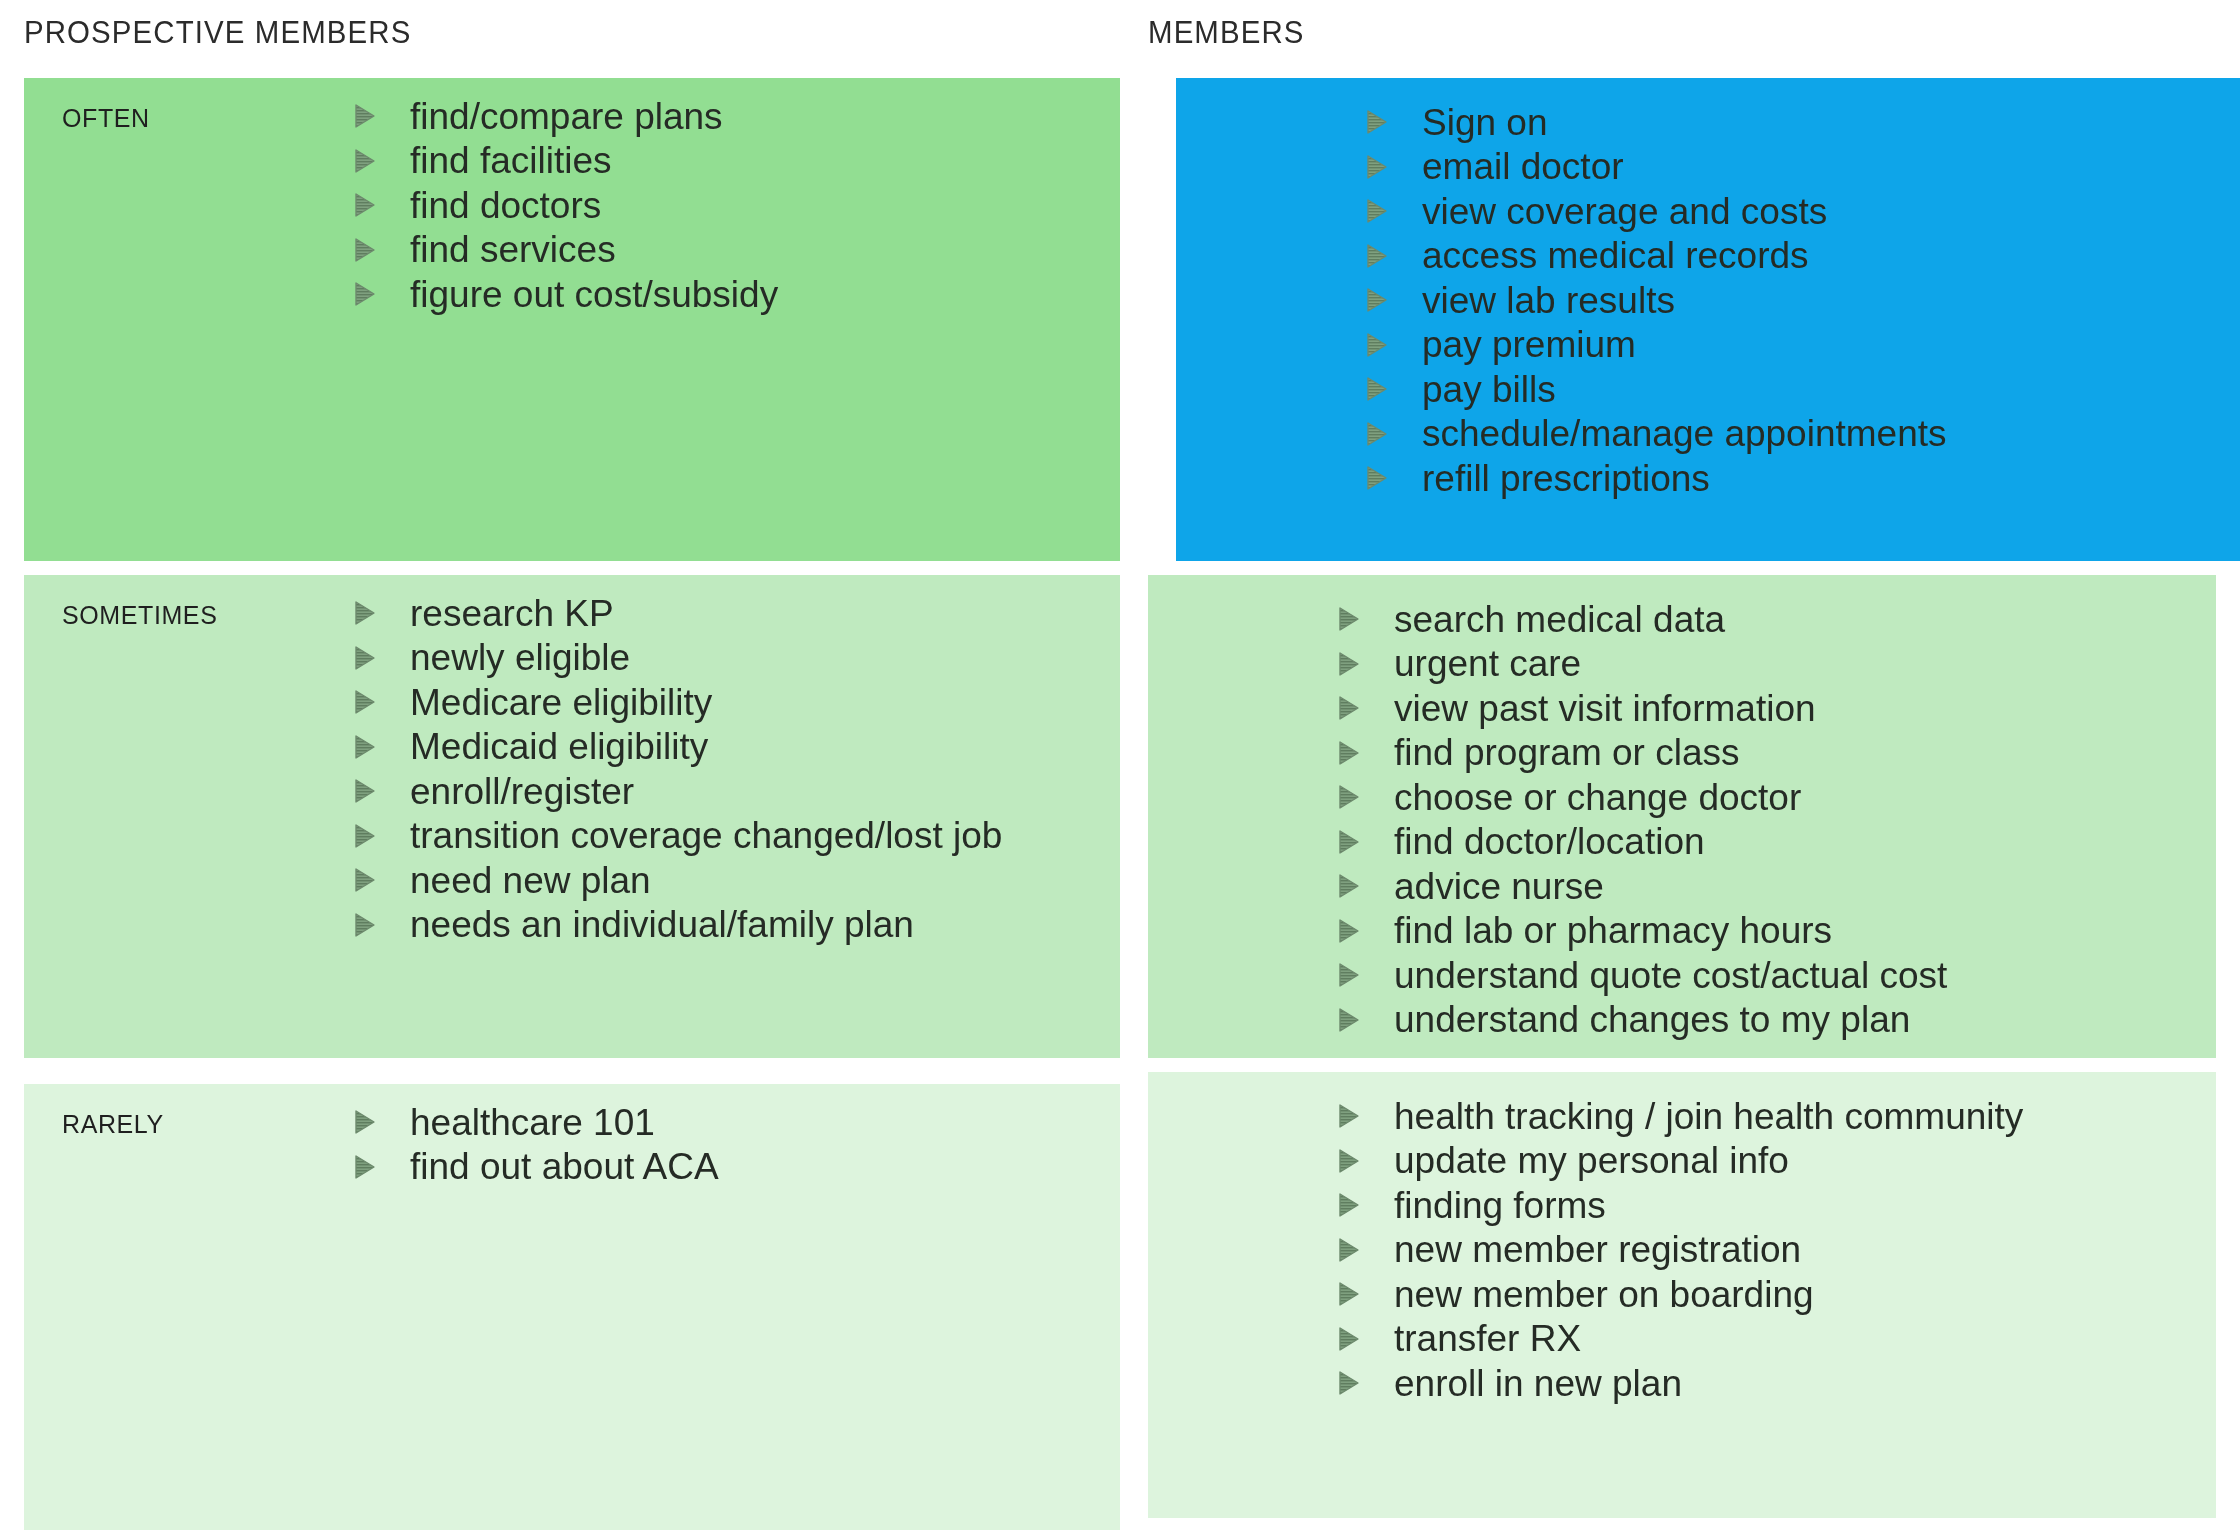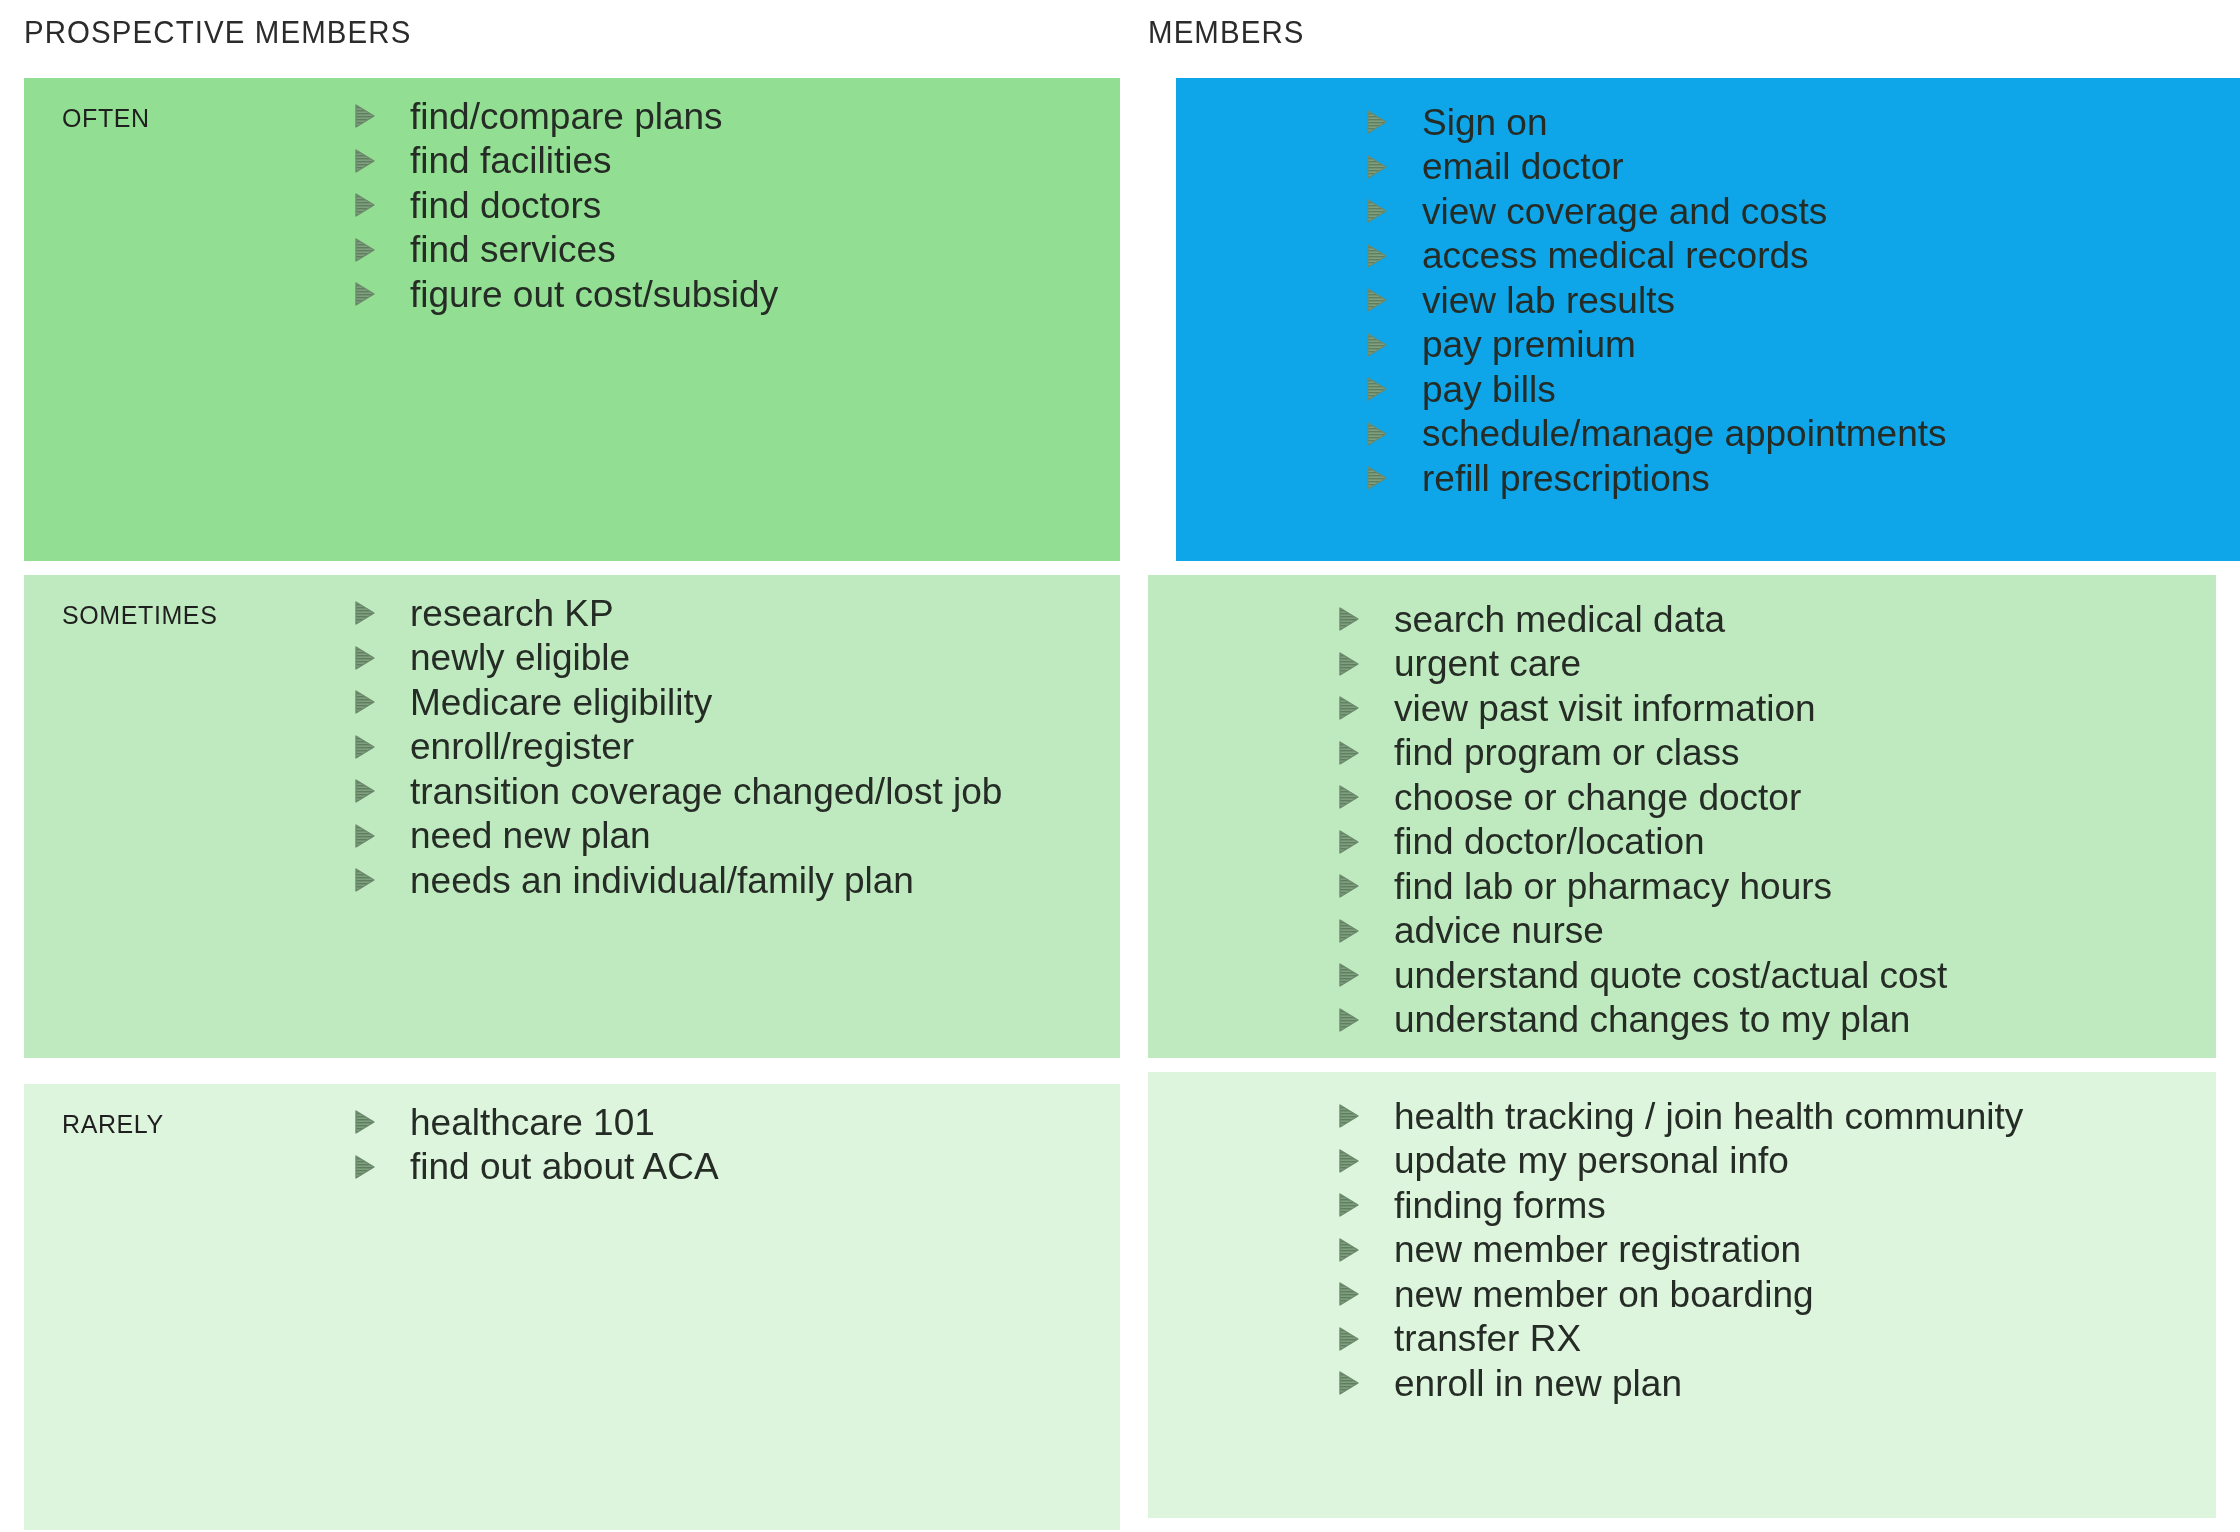--- a/index.html
+++ b/index.html
@@ -224,20 +224,32 @@
           <li class="item">
             <svg class="arrow-icon" viewBox="0 0 22 24" xmlns="http://www.w3.org/2000/svg">
               <defs>
                 <pattern id="stripe" width="4" height="3" patternUnits="userSpaceOnUse">
                   <rect width="4" height="3" fill="#7fa07f"></rect>
                   <rect width="4" height="1.4" fill="#5f7d5f"></rect>
                 </pattern>
               </defs>
               <path d="M2 1 L20 12 L2 23 Z" fill="url(#stripe)" stroke="#6d8a6d" stroke-width="1.4" stroke-linejoin="round"></path>
             </svg>
+            <span class="item-label">Medicaid eligibility</span>
+          </li>
+          <li class="item">
+            <svg class="arrow-icon" viewBox="0 0 22 24" xmlns="http://www.w3.org/2000/svg">
+              <defs>
+                <pattern id="stripe" width="4" height="3" patternUnits="userSpaceOnUse">
+                  <rect width="4" height="3" fill="#7fa07f"></rect>
+                  <rect width="4" height="1.4" fill="#5f7d5f"></rect>
+                </pattern>
+              </defs>
+              <path d="M2 1 L20 12 L2 23 Z" fill="url(#stripe)" stroke="#6d8a6d" stroke-width="1.4" stroke-linejoin="round"></path>
+            </svg>
             <span class="item-label">enroll/register</span>
           </li>
           <li class="item">
             <svg class="arrow-icon" viewBox="0 0 22 24" xmlns="http://www.w3.org/2000/svg">
               <defs>
                 <pattern id="stripe" width="4" height="3" patternUnits="userSpaceOnUse">
                   <rect width="4" height="3" fill="#7fa07f"></rect>
                   <rect width="4" height="1.4" fill="#5f7d5f"></rect>
                 </pattern>
               </defs>
@@ -492,33 +504,33 @@
           <li class="item">
             <svg class="arrow-icon" viewBox="0 0 22 24" xmlns="http://www.w3.org/2000/svg">
               <defs>
                 <pattern id="stripe" width="4" height="3" patternUnits="userSpaceOnUse">
                   <rect width="4" height="3" fill="#7fa07f"></rect>
                   <rect width="4" height="1.4" fill="#5f7d5f"></rect>
                 </pattern>
               </defs>
               <path d="M2 1 L20 12 L2 23 Z" fill="url(#stripe)" stroke="#6d8a6d" stroke-width="1.4" stroke-linejoin="round"></path>
             </svg>
+            <span class="item-label">advice nurse</span>
+          </li>
+          <li class="item">
+            <svg class="arrow-icon" viewBox="0 0 22 24" xmlns="http://www.w3.org/2000/svg">
+              <defs>
+                <pattern id="stripe" width="4" height="3" patternUnits="userSpaceOnUse">
+                  <rect width="4" height="3" fill="#7fa07f"></rect>
+                  <rect width="4" height="1.4" fill="#5f7d5f"></rect>
+                </pattern>
+              </defs>
+              <path d="M2 1 L20 12 L2 23 Z" fill="url(#stripe)" stroke="#6d8a6d" stroke-width="1.4" stroke-linejoin="round"></path>
+            </svg>
             <span class="item-label">find lab or pharmacy hours</span>
-          </li>
-          <li class="item">
-            <svg class="arrow-icon" viewBox="0 0 22 24" xmlns="http://www.w3.org/2000/svg">
-              <defs>
-                <pattern id="stripe" width="4" height="3" patternUnits="userSpaceOnUse">
-                  <rect width="4" height="3" fill="#7fa07f"></rect>
-                  <rect width="4" height="1.4" fill="#5f7d5f"></rect>
-                </pattern>
-              </defs>
-              <path d="M2 1 L20 12 L2 23 Z" fill="url(#stripe)" stroke="#6d8a6d" stroke-width="1.4" stroke-linejoin="round"></path>
-            </svg>
-            <span class="item-label">advice nurse</span>
           </li>
           <li class="item">
             <svg class="arrow-icon" viewBox="0 0 22 24" xmlns="http://www.w3.org/2000/svg">
               <defs>
                 <pattern id="stripe" width="4" height="3" patternUnits="userSpaceOnUse">
                   <rect width="4" height="3" fill="#7fa07f"></rect>
                   <rect width="4" height="1.4" fill="#5f7d5f"></rect>
                 </pattern>
               </defs>
               <path d="M2 1 L20 12 L2 23 Z" fill="url(#stripe)" stroke="#6d8a6d" stroke-width="1.4" stroke-linejoin="round"></path>

